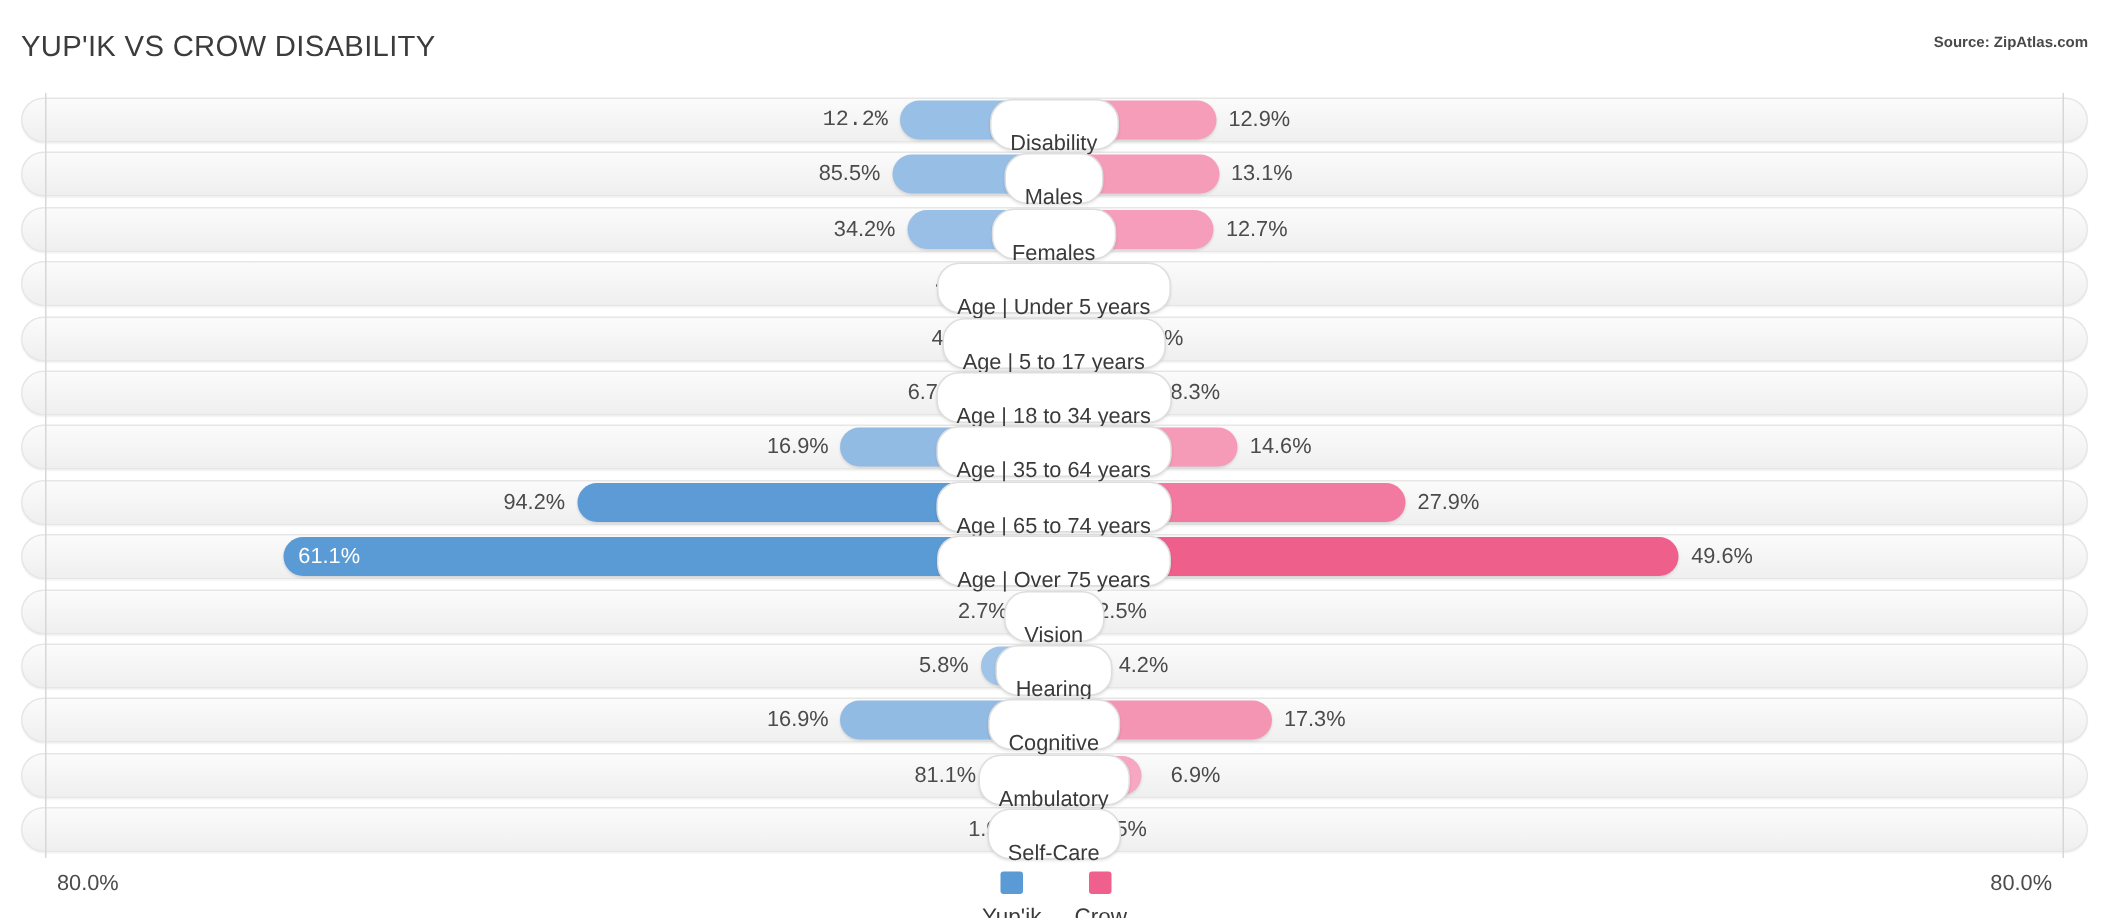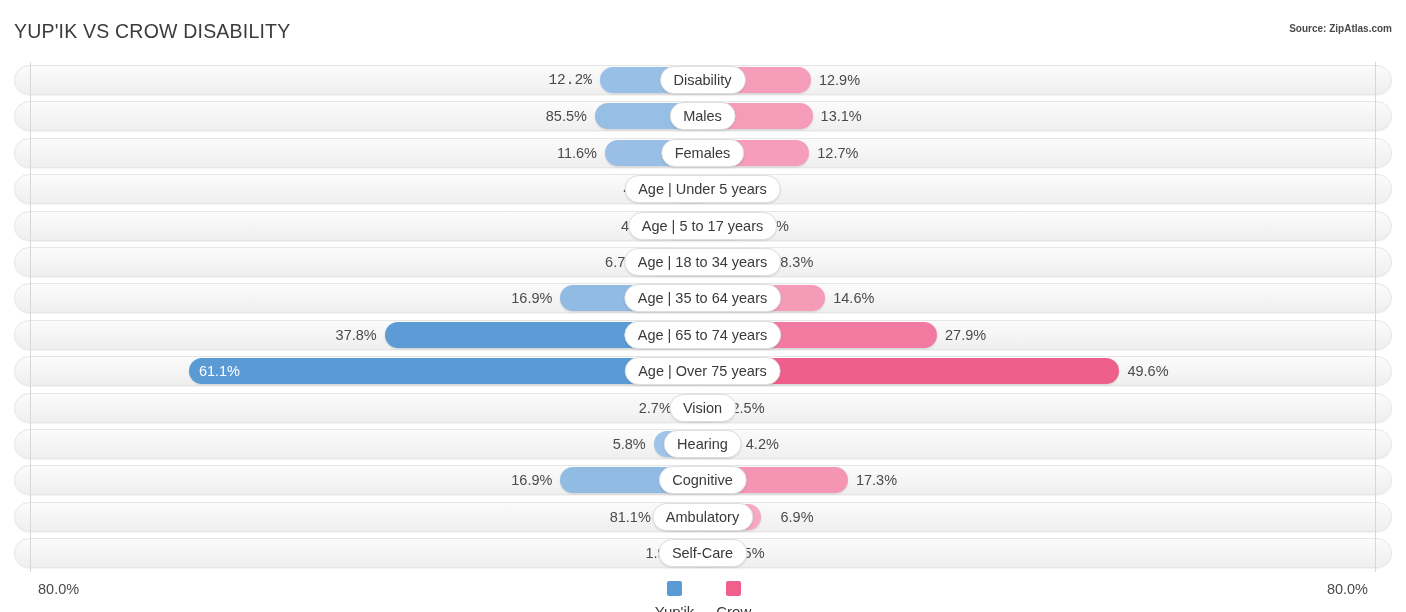--- a/index.html
+++ b/index.html
@@ -138,21 +138,21 @@
     top: 1px;
     height: 28px;
     line-height: 27px;
     background: #ffffff;
     border: 1px solid #dedede;
     border-radius: 15px;
     font-size: 14.5px;
     color: #3a3a3a;
     text-align: center;
     white-space: nowrap;
-    padding: 0 13px;
+    padding: 16px 13px;
     box-sizing: border-box;
     transform: translateX(-50%);
     z-index: 4;
     box-shadow: 0 1px 2px rgba(0,0,0,0.10);
   }
 
   
   .footer {
     position: absolute;
     left: 0;
@@ -227,21 +227,21 @@
             <div class="val left" style="left: 502.9px; width: 84px;">85.5%</div>
             <div class="val right" style="left: 820.622px; width: 84px;">13.1%</div>
             <div class="label-pill" style="left: 702.5px;">Males</div>
           </div>
         </div>
         <div class="row">
           <div class="track"></div>
           <div class="bars">
             <div class="bar left bar-shadow" style="left: 604.987px; width: 97.5125px; background: rgb(153, 191, 230);"></div>
             <div class="bar right bar-shadow" style="left: 702.5px; width: 106.759px; background: rgb(245, 157, 186);"></div>
-            <div class="val left" style="left: 512.987px; width: 84px;">11.6%</div>
+            <div class="val left" style="left: 512.987px; width: 84px;">34.2%</div>
             <div class="val right" style="left: 817.259px; width: 84px;">12.7%</div>
             <div class="label-pill" style="left: 702.5px;">Females</div>
           </div>
         </div>
         <div class="row">
           <div class="track"></div>
           <div class="bars">
             <div class="bar left bar-shadow" style="left: 664.672px; width: 37.8281px; background: rgb(162, 197, 232);"></div>
             <div class="bar right bar-shadow" style="left: 702.5px; width: 10.0875px; background: rgb(247, 177, 200);"></div>
             <div class="val left" style="left: 572.672px; width: 84px;">4.5%</div>
@@ -277,21 +277,21 @@
             <div class="val left" style="left: 468.434px; width: 84px;">16.9%</div>
             <div class="val right" style="left: 833.231px; width: 84px;">14.6%</div>
             <div class="label-pill" style="left: 702.5px;">Age | 35 to 64 years</div>
           </div>
         </div>
         <div class="row">
           <div class="track"></div>
           <div class="bars">
             <div class="bar left bar-shadow" style="left: 384.744px; width: 317.756px; background: rgb(92, 155, 213);"></div>
             <div class="bar right bar-shadow" style="left: 702.5px; width: 234.534px; background: rgb(242, 122, 160);"></div>
-            <div class="val left" style="left: 292.744px; width: 84px;">37.8%</div>
+            <div class="val left" style="left: 292.744px; width: 84px;">94.2%</div>
             <div class="val right" style="left: 945.034px; width: 84px;">27.9%</div>
             <div class="label-pill" style="left: 702.5px;">Age | 65 to 74 years</div>
           </div>
         </div>
         <div class="row">
           <div class="track"></div>
           <div class="bars">
             <div class="bar left bar-shadow" style="left: 188.878px; width: 513.622px; background: rgb(91, 155, 213);"></div>
             <div class="bar right bar-shadow" style="left: 702.5px; width: 416.95px; background: rgb(239, 95, 140);"></div>
             <div class="val left inside" style="left: 198.878px; text-align: left; width: 80px;">61.1%</div>

